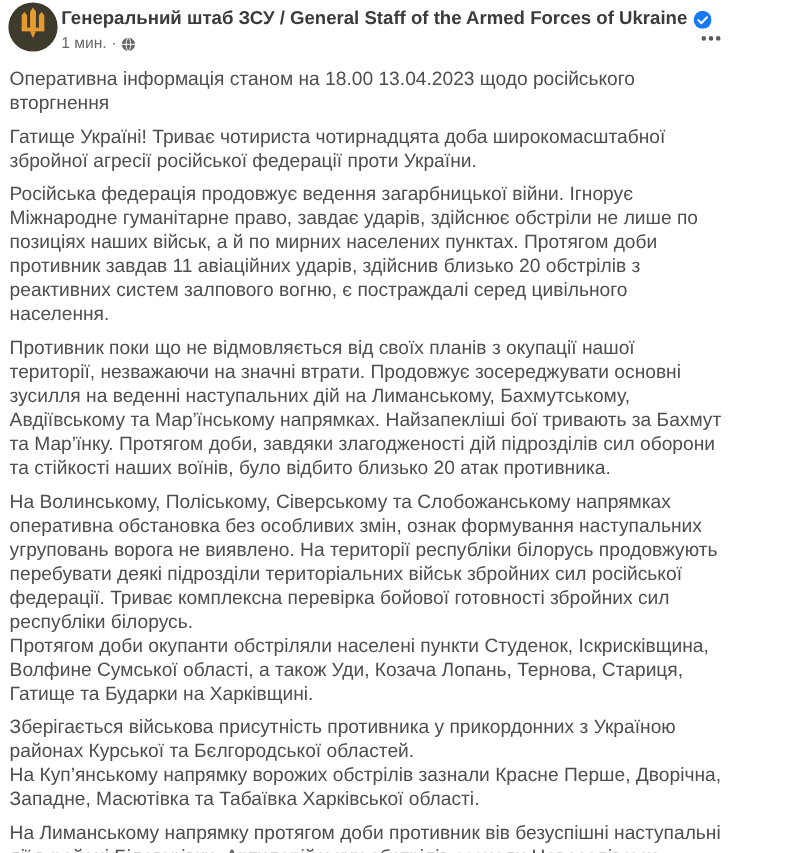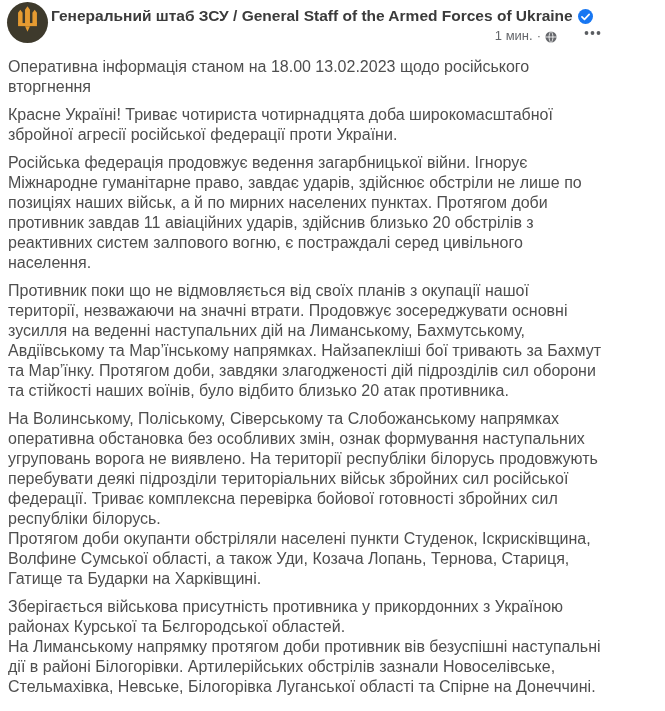--- a/index.html
+++ b/index.html
@@ -48,21 +48,20 @@
   }
   .verified-badge { flex: 0 0 auto; display: inline-flex; margin-top: 1px; }
   .meta-row {
     display: flex;
     align-items: center;
     gap: 4px;
     margin-top: 2px;
     font-size: 13px;
     color: #65676b;
     line-height: 16px;
-    justify-content: flex-end;
   }
   .meta-row .timestamp { cursor: pointer; }
   .meta-row .sep { color: #65676b; }
   .globe-icon { display: inline-flex; margin-top: 1px; }
   .more-button {
     position: absolute;
     top: 16px; right: 14px;
     padding: 6px 2px;
     cursor: pointer;
     display: flex;
@@ -130,23 +129,24 @@
             <circle cx="8.5" cy="3" r="1.9"></circle>
             <circle cx="14.5" cy="3" r="1.9"></circle>
           </g>
         </svg>
       </span>
     </div>
 
   </div>
 
   <div class="post-body">
-    <div class="para">Оперативна інформація станом на 18.00 13.02.2023 щодо російського вторгнення</div>
-    <div class="para">Красне Україні! Триває чотириста чотирнадцята доба широкомасштабної збройної агресії російської федерації проти України.</div>
+    <div class="para">Оперативна інформація станом на 18.00 13.04.2023 щодо російського вторгнення</div>
+    <div class="para">Гатище Україні! Триває чотириста чотирнадцята доба широкомасштабної збройної агресії російської федерації проти України.</div>
     <div class="para">Російська федерація продовжує ведення загарбницької війни.  Ігнорує Міжнародне гуманітарне право, завдає ударів, здійснює обстріли не лише по позиціях наших військ, а й по мирних населених пунктах. Протягом доби противник завдав 11 авіаційних  ударів, здійснив близько 20 обстрілів з реактивних систем залпового вогню, є постраждалі серед цивільного населення.</div>
     <div class="para">Противник поки що не відмовляється від своїх планів з окупації нашої території, незважаючи на значні втрати. Продовжує зосереджувати основні зусилля на веденні наступальних дій на Лиманському, Бахмутському, Авдіївському та Мар’їнському напрямках. Найзапекліші бої тривають за Бахмут та Мар’їнку. Протягом доби, завдяки злагодженості дій підрозділів сил оборони та стійкості наших воїнів, було відбито близько 20 атак противника.</div>
     <div class="para compact">На Волинському, Поліському, Сіверському та Слобожанському напрямках оперативна обстановка без особливих змін, ознак формування наступальних угруповань ворога не виявлено. На території республіки білорусь продовжують перебувати деякі підрозділи територіальних військ збройних сил російської федерації. Триває комплексна перевірка бойової готовності збройних сил республіки білорусь.</div>
     <div class="para">Протягом доби окупанти обстріляли населені пункти Студенок, Іскрисківщина, Волфине Сумської області, а також Уди, Козача Лопань, Тернова, Стариця, Гатище та Бударки на Харківщині.</div>
     <div class="para compact">Зберігається військова присутність противника у прикордонних з Україною районах Курської та Бєлгородської областей.</div>
+    <div class="para">На Куп’янському напрямку ворожих обстрілів зазнали Красне Перше, Дворічна, Западне, Масютівка та Табаївка Харківської області.</div>
     <div class="para">На Лиманському напрямку протягом доби противник вів безуспішні наступальні дії в районі Білогорівки. Артилерійських обстрілів зазнали Новоселівське, Стельмахівка, Невське, Білогорівка Луганської області та Спірне на Донеччині.</div>
   </div>
 
 </div>
 
 </body></html>

